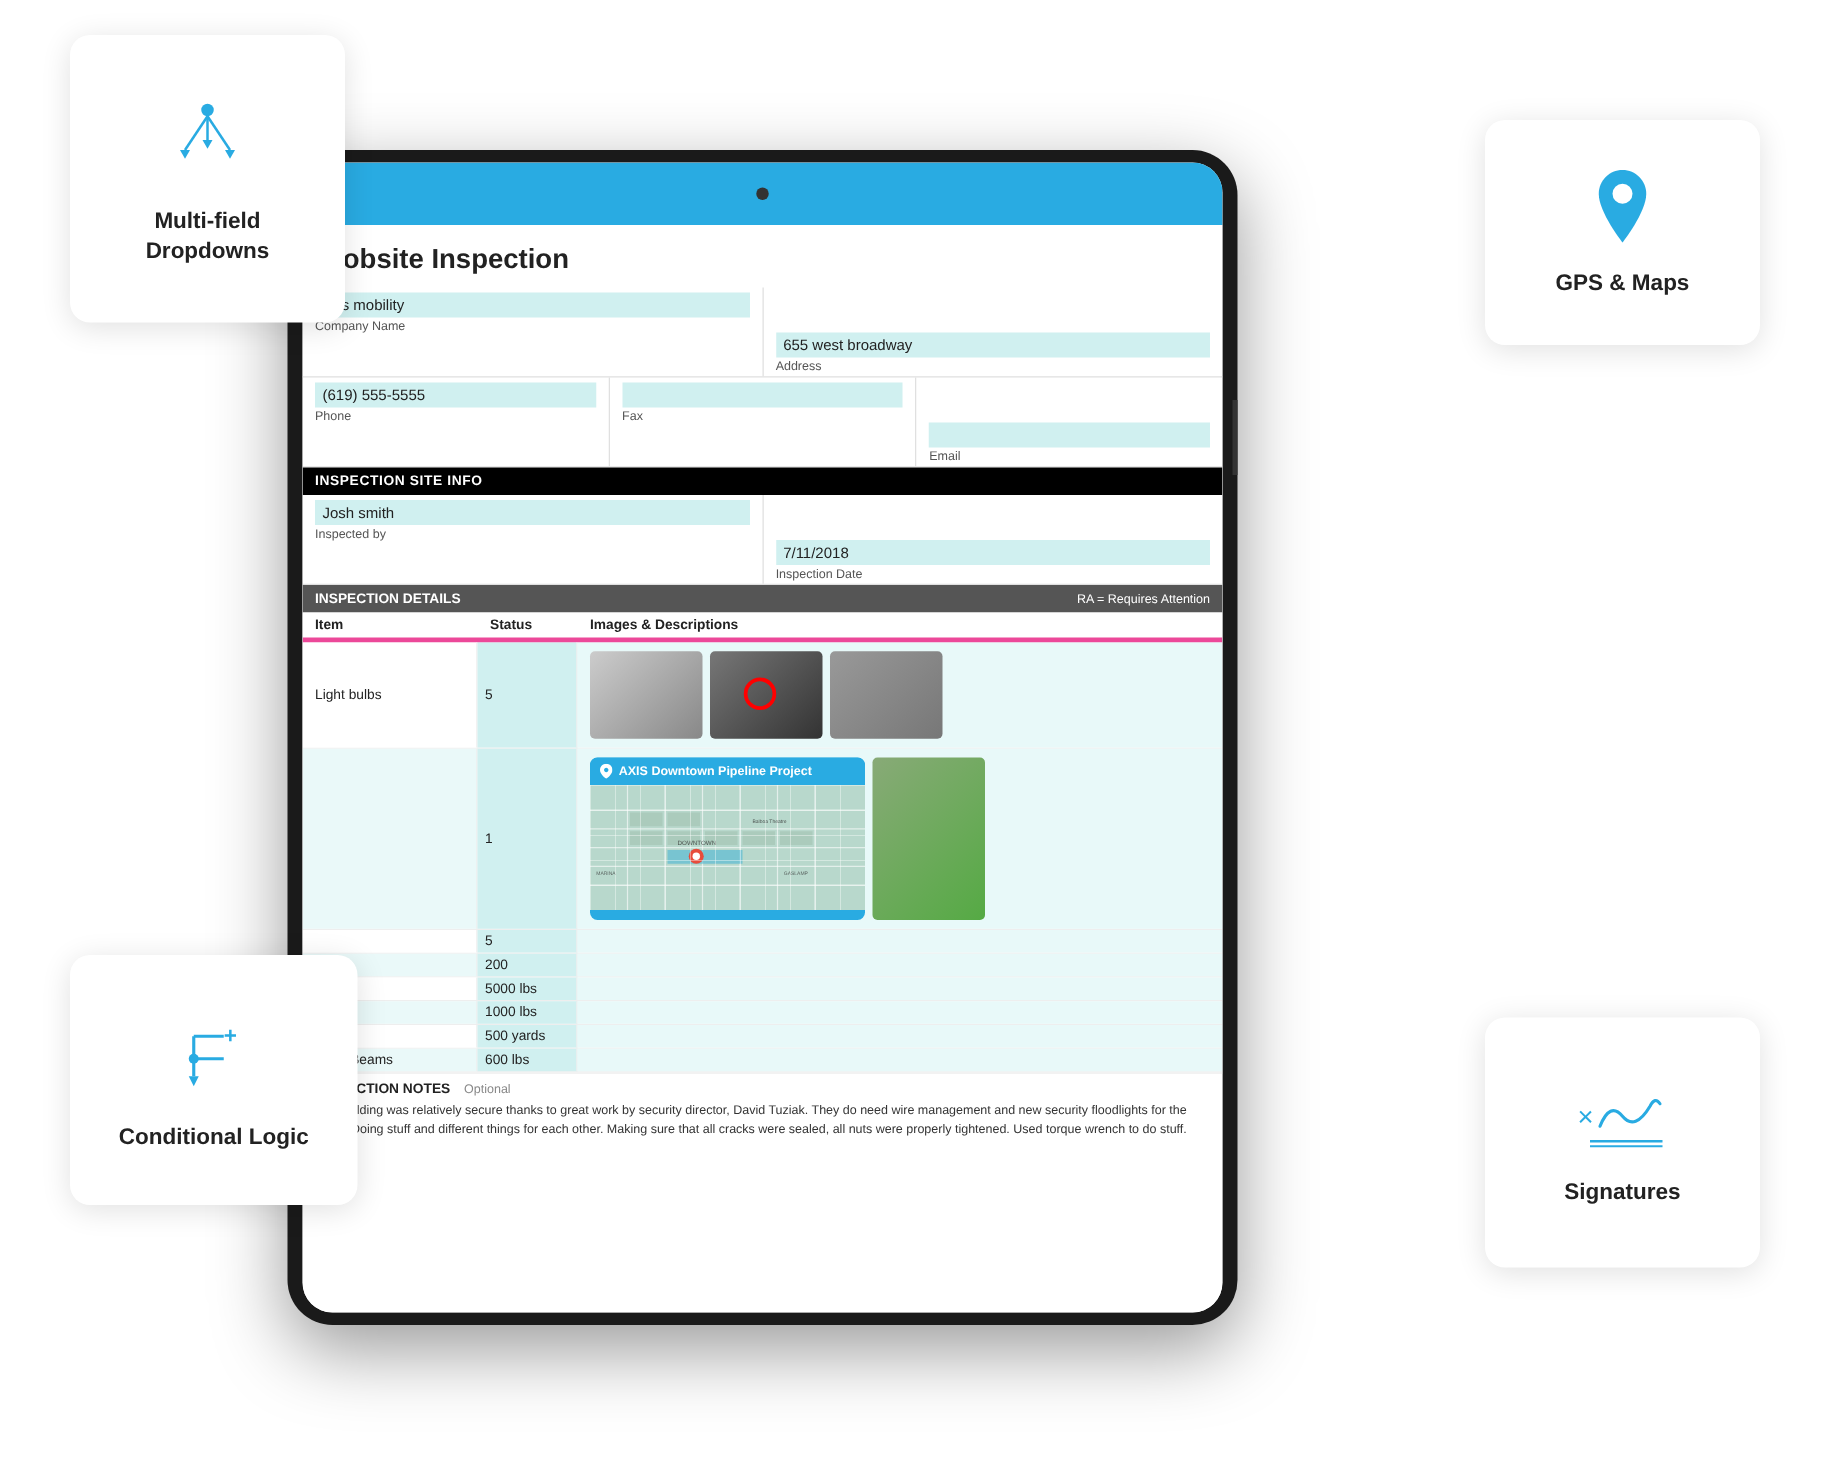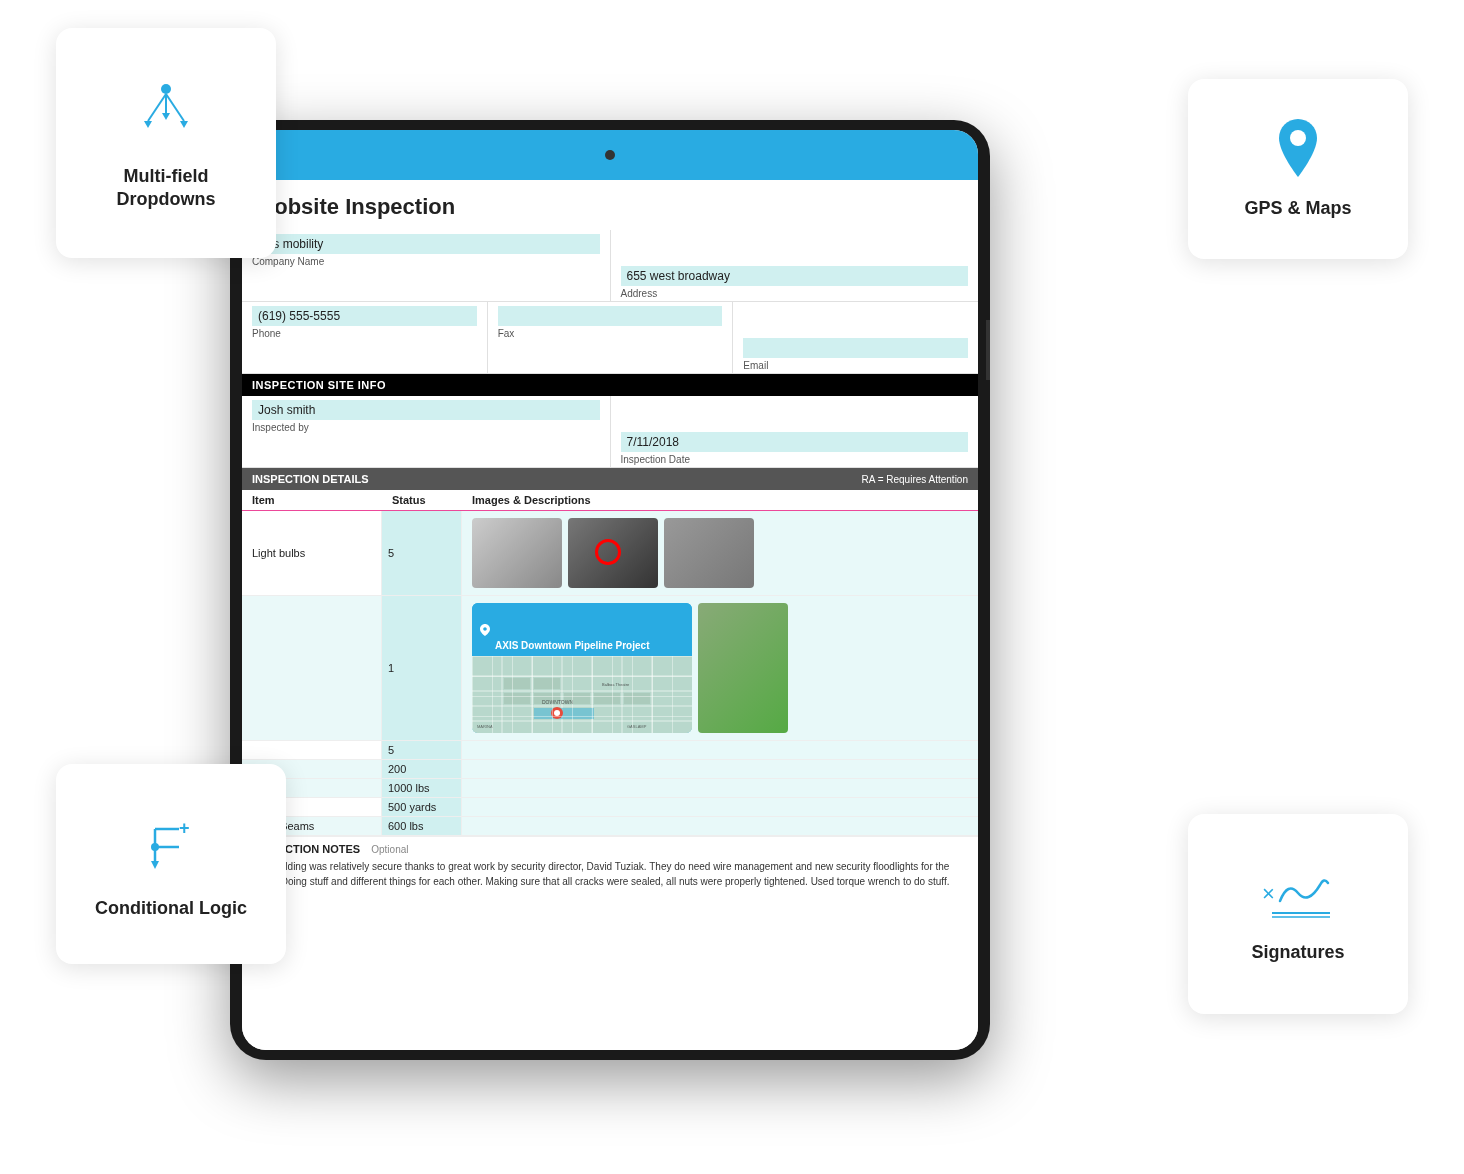--- a/index.html
+++ b/index.html
@@ -41,21 +41,21 @@
     
     #card-multifield {
       top: 28px;
       left: 56px;
       width: 220px;
       height: 230px;
     }
 
     
     #card-gps {
-      top: 79px;
+      top: 96px;
       right: 56px;
       width: 220px;
       height: 180px;
     }
 
     
     #card-conditional {
       bottom: 210px;
       left: 56px;
       width: 230px;
@@ -183,21 +183,21 @@
     }
 
     .section-header-with-note .note {
       font-size: 10px;
       font-weight: 400;
     }
 
     
     .table-header {
       display: flex;
-      border-bottom: 1px solid #ec4899;
+      border-bottom: 4px solid #ec4899;
       padding: 4px 10px;
       background: #fff;
     }
 
     .table-header .th {
       font-size: 11px;
       color: #222;
       font-weight: 600;
     }
 
@@ -529,21 +529,21 @@
             <span>1</span>
           </div>
           <div class="td-images">
 
             <div style="display:flex; gap:6px; padding:4px; align-items:flex-start;">
               <div class="map-card">
                 <div class="map-card-header">
                   <svg width="10" height="12" viewBox="0 0 10 12" fill="white">
                     <path d="M5 0C2.24 0 0 2.24 0 5C0 8.75 5 12 5 12C5 12 10 8.75 10 5C10 2.24 7.76 0 5 0ZM5 6.75C4.03 6.75 3.25 5.97 3.25 5C3.25 4.03 4.03 3.25 5 3.25C5.97 3.25 6.75 4.03 6.75 5C6.75 5.97 5.97 6.75 5 6.75Z" fill="white"></path>
                   </svg>
-                  <span style="font-size:10px;margin-top:32px;">AXIS Downtown Pipeline Project</span>
+                  <span style="font-size:10px;">AXIS Downtown Pipeline Project</span>
                 </div>
                 <div class="map-body">
                   
                   <svg width="100%" height="100%" viewBox="0 0 220 100" preserveAspectRatio="xMidYMid slice">
 
                     <rect width="220" height="100" fill="#b8d8cc"></rect>
 
                     <line x1="0" y1="20" x2="220" y2="20" stroke="white" stroke-width="1" opacity="0.6"></line>
                     <line x1="0" y1="35" x2="220" y2="35" stroke="white" stroke-width="1" opacity="0.6"></line>
                     <line x1="0" y1="50" x2="220" y2="50" stroke="white" stroke-width="1" opacity="0.6"></line>
@@ -590,20 +590,27 @@
         </div>
 
         <div class="table-row-item row-alt">
           <div class="td-item"></div>
           <div class="td-status">
             <span>200</span>
           </div>
           <div class="td-images"></div>
         </div>
 
+        <div class="table-row-item">
+          <div class="td-item"></div>
+          <div class="td-status">
+            <span>5000 lbs</span>
+          </div>
+          <div class="td-images"></div>
+        </div>
 
         <div class="table-row-item row-alt">
           <div class="td-item"></div>
           <div class="td-status">
             <span>1000 lbs</span>
           </div>
           <div class="td-images"></div>
         </div>
 
         <div class="table-row-item">

